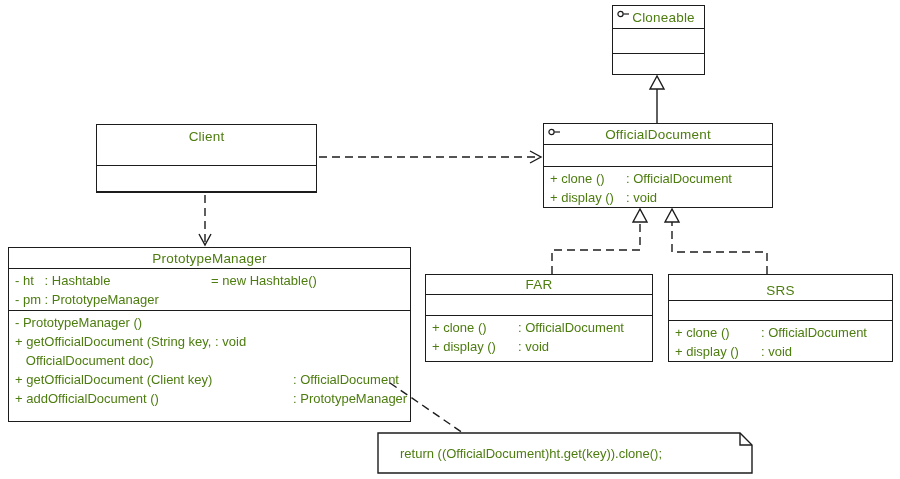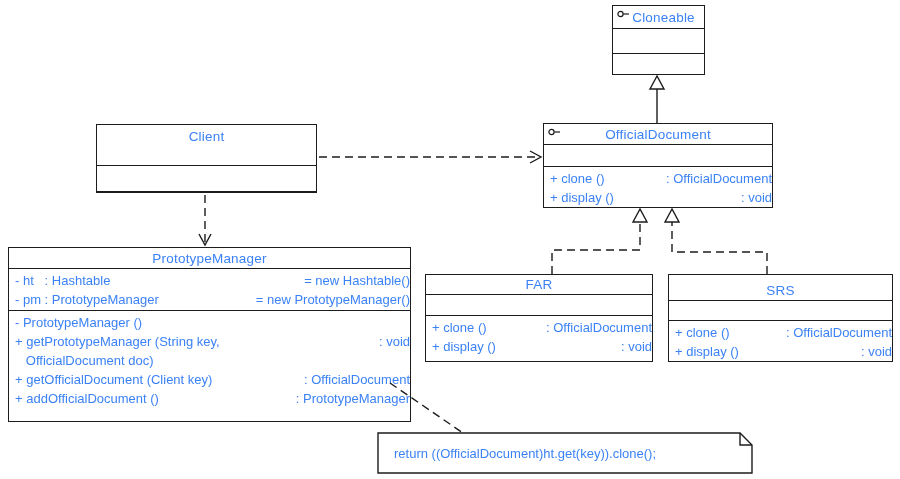--- a/index.html
+++ b/index.html
@@ -1,42 +1,42 @@
 <!DOCTYPE html>
 <html><head>
 <meta charset="utf-8">
 <style>
   html,body{margin:0;padding:0;background:#ffffff;}
   .canvas{
     position:relative;width:900px;height:479px;background:#ffffff;
-    font-family:"Liberation Sans", sans-serif;color:#3b82f6;overflow:hidden;
+    font-family:"Liberation Sans", sans-serif;color:#4d7c0f;overflow:hidden;
   }
   .cls{
     position:absolute;background:#ffffff;border:1.5px solid #1c1c1c;
     display:flex;flex-direction:column;box-sizing:border-box;
   }
   .cls-title{
     position:relative;flex:0 0 auto;display:flex;align-items:center;justify-content:center;
     font-size:13.5px;letter-spacing:.2px;
   }
   .iface-icon{position:absolute;left:4px;top:4px;line-height:0;}
   .cmp{border-top:1.5px solid #1c1c1c;box-sizing:border-box;}
   .cls-ops{flex:1 1 auto;}
-  .mrow{display:flex;padding-left:6px;line-height:19px;font-size:13px;white-space:pre;justify-content:space-between;}
+  .mrow{display:flex;padding-left:6px;line-height:19px;font-size:13px;white-space:pre;}
   .msig{flex:0 0 auto;white-space:pre;}
   .mtyp{flex:0 0 auto;white-space:pre;}
   .pad-top{padding-top:2px;}
   .w-od  .msig{min-width:76px;}
   .w-fs  .msig{min-width:86px;}
   .pm-attrs .msig{min-width:196px;}
   .pm-ops  .msig{min-width:278px;}
   .overlay{position:absolute;left:0;top:0;width:900px;height:479px;pointer-events:none;}
   .note-text{
     position:absolute;left:378px;top:433px;width:374px;height:40px;
-    display:flex;align-items:center;padding-left:16px;box-sizing:border-box;
+    display:flex;align-items:center;padding-left:22px;box-sizing:border-box;
     font-size:13px;white-space:pre;
   }
 </style>
 </head>
 <body>
 
 <div class="canvas">
 
   <div class="cls" style="left:612px;top:5px;width:93px;height:70px;">
     <div class="cls-title" style="height:22px;padding-left:10px;">
@@ -87,30 +87,29 @@
     <div class="cls-title" style="height:20px;">
       <span>PrototypeManager</span>
     </div>
     <div class="cmp pad-top pm-attrs" style="height:42px;">
       <div class="mrow">
         <span class="msig">- ht   : Hashtable</span>
         <span class="mtyp">= new Hashtable()</span>
       </div>
       <div class="mrow">
         <span class="msig">- pm : PrototypeManager</span>
-        <span class="mtyp">= new PrototypeManager()</span>
       </div>
     </div>
     <div class="cmp cls-ops pad-top pm-ops">
       <div class="mrow">
         <span class="msig">- PrototypeManager ()</span>
         <span class="mtyp"></span>
       </div>
       <div class="mrow">
-        <span class="msig" style="min-width:0;">+ getPrototypeManager (String key,</span>
+        <span class="msig" style="min-width:0;">+ getOfficialDocument (String key,</span>
         <span class="mtyp"> : void</span>
       </div>
       <div class="mrow">
         <span class="msig" style="min-width:0;">   OfficialDocument doc)</span>
         <span class="mtyp"></span>
       </div>
       <div class="mrow">
         <span class="msig">+ getOfficialDocument (Client key)</span>
         <span class="mtyp">: OfficialDocument</span>
       </div>

